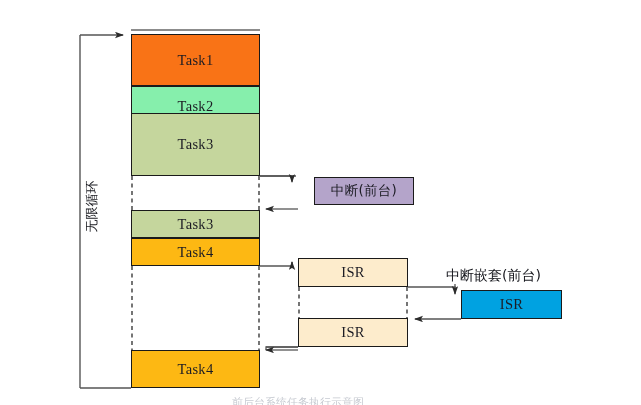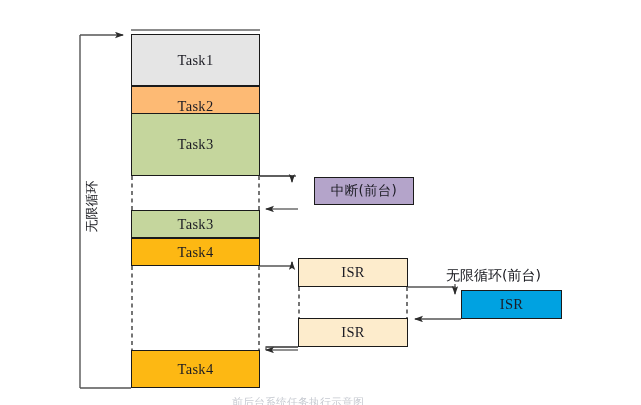--- a/index.html
+++ b/index.html
@@ -124,38 +124,38 @@
     </g>
 
     <g>
       <path d="M131,30 L260,30" stroke="#1a1a1a" stroke-width="1.2" fill="none"></path>
     </g>
   </svg>
 
 
   <div class="vlabel" style="left:62px; top:200px; width:58px; text-align:center;">无限循环</div>
 
-  <div class="blk" style="left:131px; top:34px; width:129px; height:52px; background:#e5e5e5;">Task1</div>
+  <div class="blk" style="left:131px; top:34px; width:129px; height:52px; background:#f97316;">Task1</div>
 
-  <div class="blk" style="left:131px; top:86px; width:129px; height:40px; background:#fdba74;font-family:Liberation Serif, serif;">Task2</div>
+  <div class="blk" style="left:131px; top:86px; width:129px; height:40px; background:#86efac;font-family:Liberation Serif, serif;">Task2</div>
 
   <div class="blk" style="left:131px; top:113px; width:129px; height:63px; background:#c5d69d;">Task3</div>
 
   <div class="blk" style="left:131px; top:210px; width:129px; height:28px; background:#c5d69d;">Task3</div>
 
   <div class="blk" style="left:131px; top:238px; width:129px; height:28px; background:#fdb813;">Task4</div>
 
   <div class="blk" style="left:131px; top:350px; width:129px; height:38px; background:#fdb813;">Task4</div>
 
   <div class="blk" style="left:314px; top:177px; width:100px; height:28px; background:#b4a4ca;
        font-family:'DejaVu Sans','Liberation Sans',sans-serif; font-size:13.5px;">中断(前台)</div>
 
   <div class="blk" style="left:298px; top:258px; width:110px; height:29px; background:#fdeccc;">ISR</div>
 
   <div class="blk" style="left:298px; top:318px; width:110px; height:29px; background:#fdeccc;">ISR</div>
 
   <div class="blk" style="left:461px; top:290px; width:101px; height:29px; background:#00a2e1;">ISR</div>
 
-  <div class="lbl" style="left:446px; top:268px;">无限循环(前台)</div>
+  <div class="lbl" style="left:446px; top:268px;">中断嵌套(前台)</div>
 
   <div class="caption" style="left:232px; top:397px;">前后台系统任务执行示意图</div>
 
 </div>
 
 </body></html>

